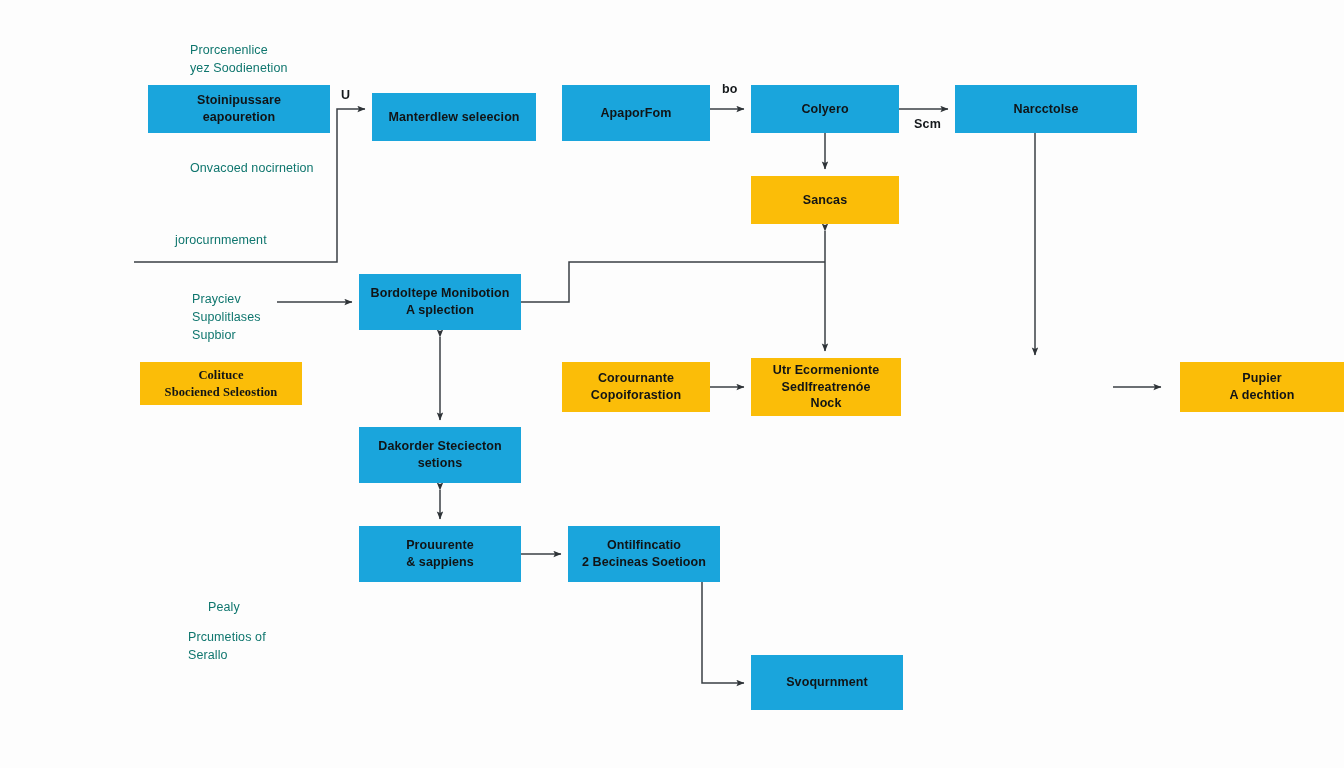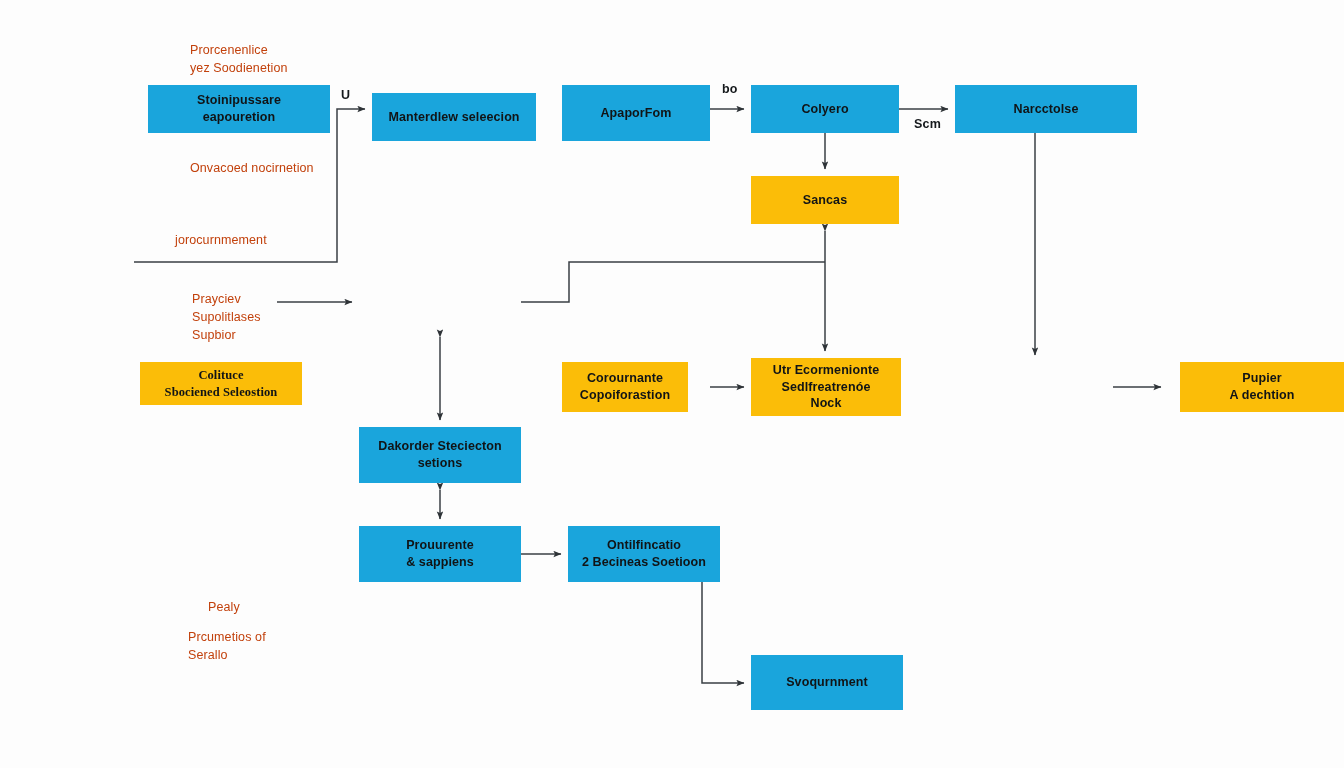--- a/index.html
+++ b/index.html
@@ -38,21 +38,21 @@
     letter-spacing: .1px;
     padding: 4px 8px;
     white-space: pre-line;
     cursor: pointer;
   }
   .node.blue   { background: #1aa5dc; }
   .node.orange { background: #fbbd08; }
 
   .freetext {
     position: absolute;
-    color: #c2410c;
+    color: #0f766e;
     font-size: 12.5px;
     font-weight: 400;
     line-height: 1.45;
     white-space: pre-line;
     letter-spacing: .1px;
   }
   .edgelabel {
     position: absolute;
     color: #15191c;
     font-size: 12.5px;
@@ -108,23 +108,25 @@
     </g>
   </svg>
 
   <div class="node blue" style="left:148px;top:85px;width:182px;height:48px;">Stoinipussare
 eapouretion</div>
   <div class="node blue" style="left:372px;top:85px;width:164px;height:48px;margin-top:8px;">Manterdlew seleecion</div>
   <div class="node blue" style="left:562px;top:85px;width:148px;height:56px;">ApaporFom</div>
   <div class="node blue" style="left:751px;top:85px;width:148px;height:48px;">Colyero</div>
   <div class="node blue" style="left:955px;top:85px;width:182px;height:48px;">Narcctolse</div>
   <div class="node orange" style="left:751px;top:176px;width:148px;height:48px;">Sancas</div>
+  <div class="node blue" style="left:359px;top:274px;width:162px;height:56px;">Bordoltepe Monibotion
+A splection</div>
   <div class="node orange" style="left:140px;top:362px;width:162px;height:43px;font-family:Liberation Serif, serif;">Colituce
 Sbociened Seleostion</div>
-  <div class="node orange" style="left:562px;top:362px;width:126px;height:50px;">Corournante
+  <div class="node orange" style="left:562px;top:362px;width:148px;height:50px;">Corournante
 Copoiforastion</div>
   <div class="node orange" style="left:751px;top:358px;width:150px;height:58px;">Utr Ecormenionte
 Sedlfreatrenóe
 Nock</div>
   <div class="node orange" style="left:1180px;top:362px;width:164px;height:50px;">Pupier
 A dechtion</div>
   <div class="node blue" style="left:359px;top:427px;width:162px;height:56px;">Dakorder Steciecton
 setions</div>
   <div class="node blue" style="left:359px;top:526px;width:162px;height:56px;">Prouurente
 &amp; sappiens</div>

